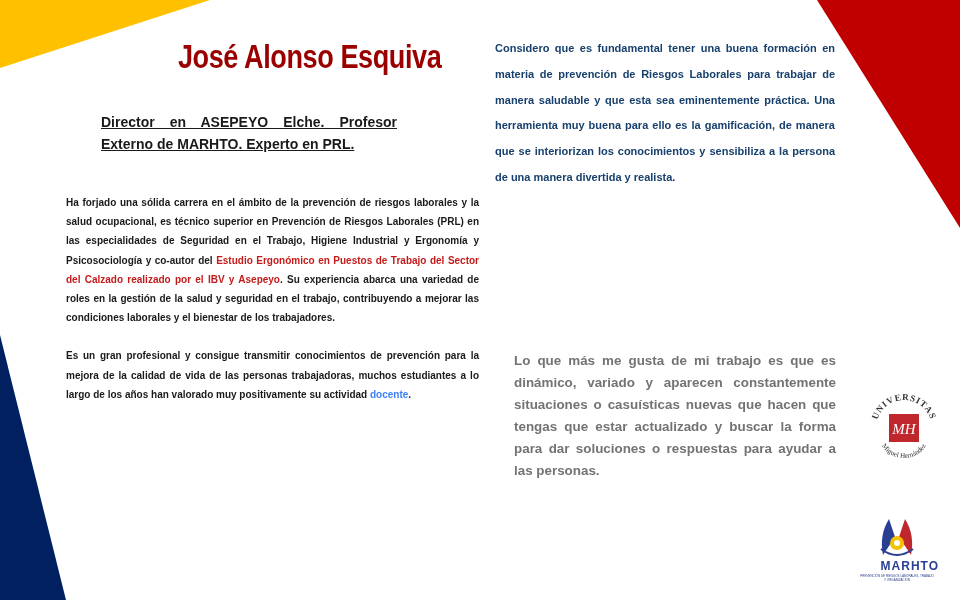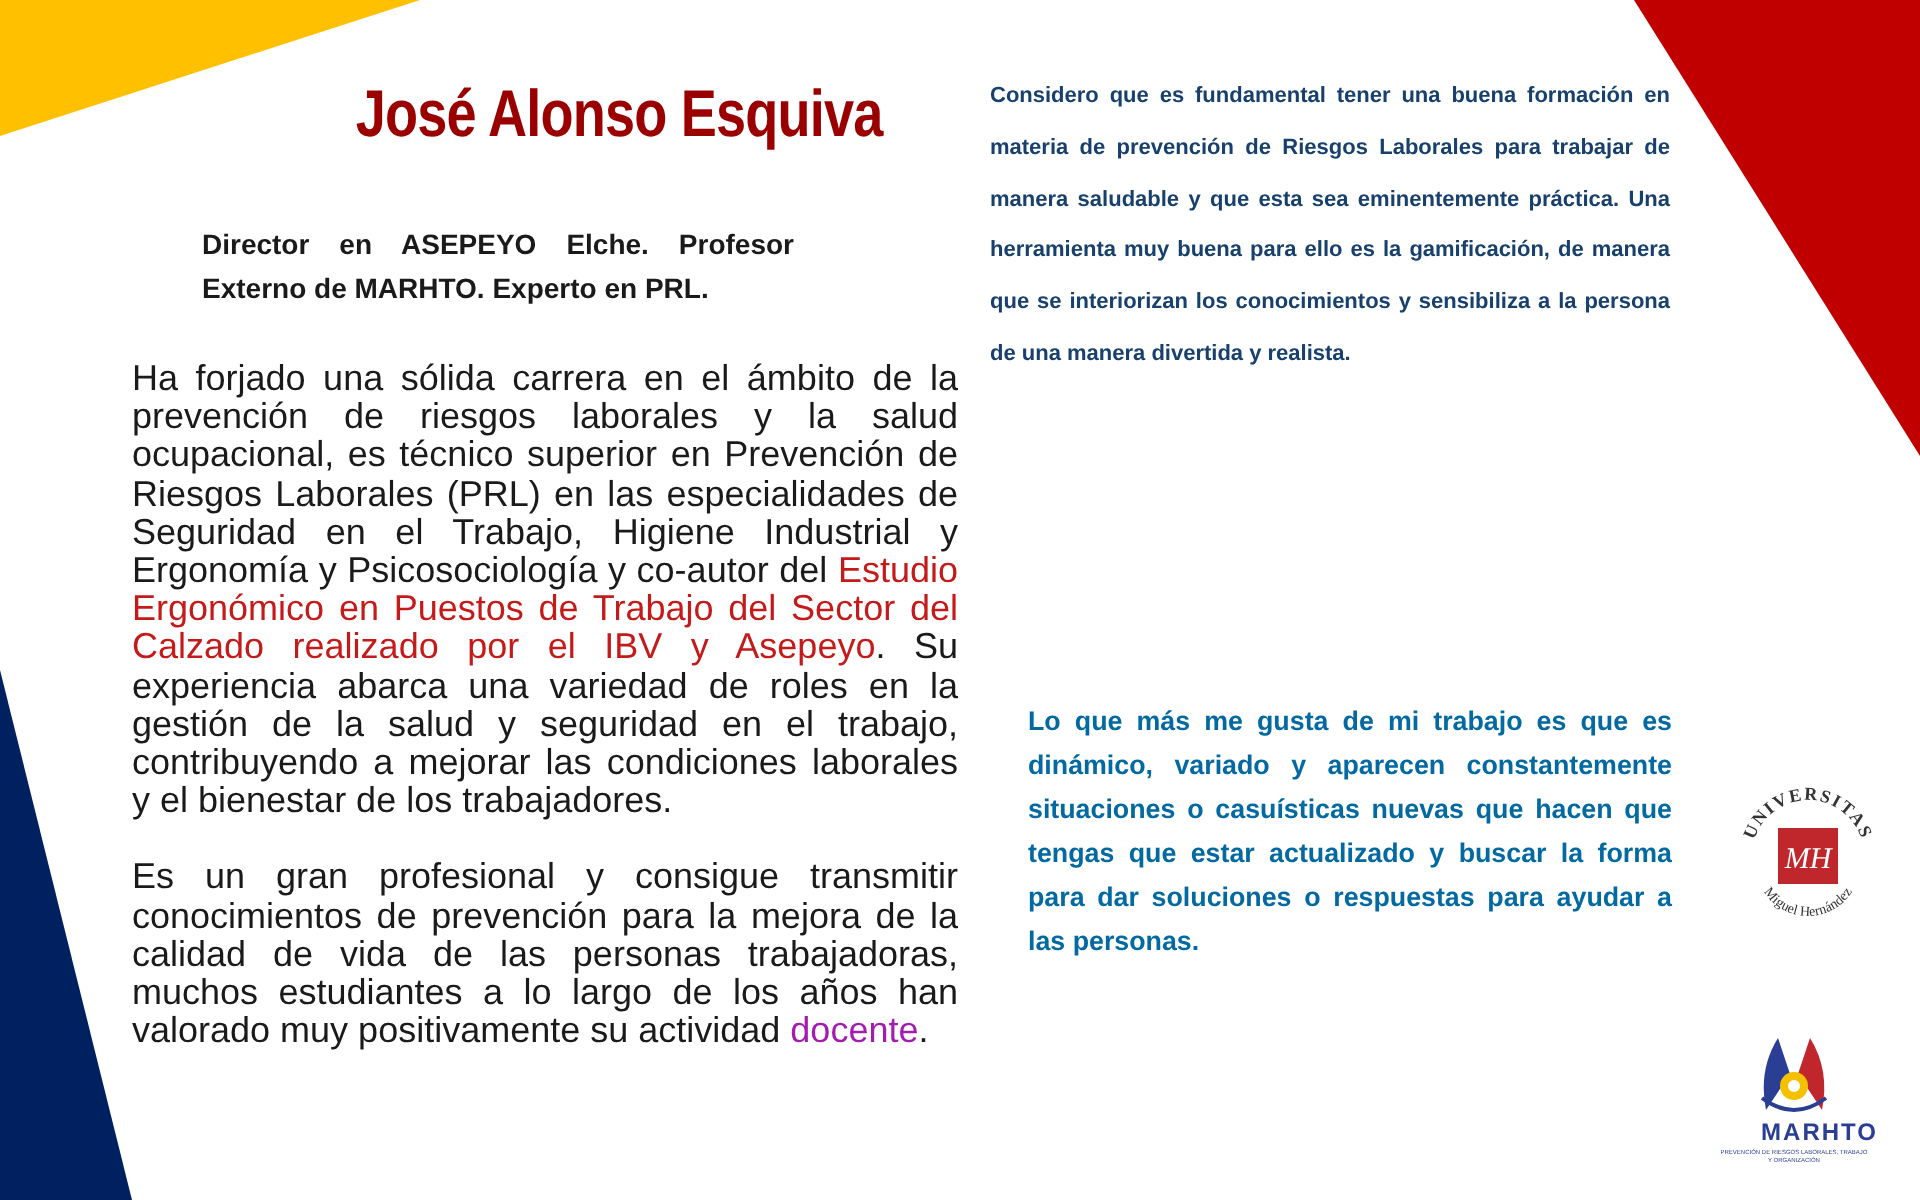--- a/index.html
+++ b/index.html
@@ -7,36 +7,36 @@
   .shape { position: absolute; left: 0; top: 0; }
   .title {
     position: absolute; left: 150px; top: 38px; width: 310px; text-align: center;
     font-family: "Liberation Sans", sans-serif; font-weight: bold; font-size: 33px;
     color: #9a0000; transform: scaleX(0.82); transform-origin: center; letter-spacing: -0.5px;
     white-space: nowrap;
   }
   .subtitle {
     position: absolute; left: 101px; top: 111px; width: 296px;
     font-size: 14px; font-weight: bold; line-height: 22px; color: #1a1a1a;
-    text-align: justify; text-align-last: left;
+    text-align: justify; text-align-last: left; text-decoration: underline;
   }
   .bio {
-    position: absolute; left: 66px; top: 180px; width: 413px;
-    font-size: 18px; line-height: 19.2px; color: #1a1a1a; text-align: justify;
+    position: absolute; left: 66px; top: 193px; width: 413px;
+    font-size: 10px; line-height: 19.2px; color: #1a1a1a; text-align: justify; font-weight: bold;
   }
   .bio p { margin: 0 0 19px 0; }
   .bio .hl { color: #c41a1a; }
-  .bio .muted { color: #a21caf; }
+  .bio .muted { color: #3b82f6; }
   .quote1 {
     position: absolute; left: 495px; top: 36px; width: 340px;
     font-size: 11px; font-weight: bold; line-height: 25.8px; color: #17406d; text-align: justify;
   }
   .quote2 {
     position: absolute; left: 514px; top: 350px; width: 322px;
-    font-size: 13.4px; font-weight: bold; line-height: 22px; color: #0369a1; text-align: justify;
+    font-size: 13.4px; font-weight: bold; line-height: 22px; color: #737373; text-align: justify;
   }
   .logo-umh { position: absolute; left: 866px; top: 390px; width: 76px; height: 76px; }
   .logo-marhto { position: absolute; left: 855px; top: 515px; width: 84px; height: 66px; }
   .marhto-text { position: absolute; left: 0; top: 44px; width: 84px; text-align: right; font-size: 12px; font-weight: bold; color: #2a3f93; letter-spacing: 1px; }
   .marhto-tag { position: absolute; left: 4px; top: 59px; width: 76px; text-align: center; font-size: 3px; color: #2a3f93; }
 </style>
 </head>
 <body>
 
 <svg class="shape" width="960" height="600">

